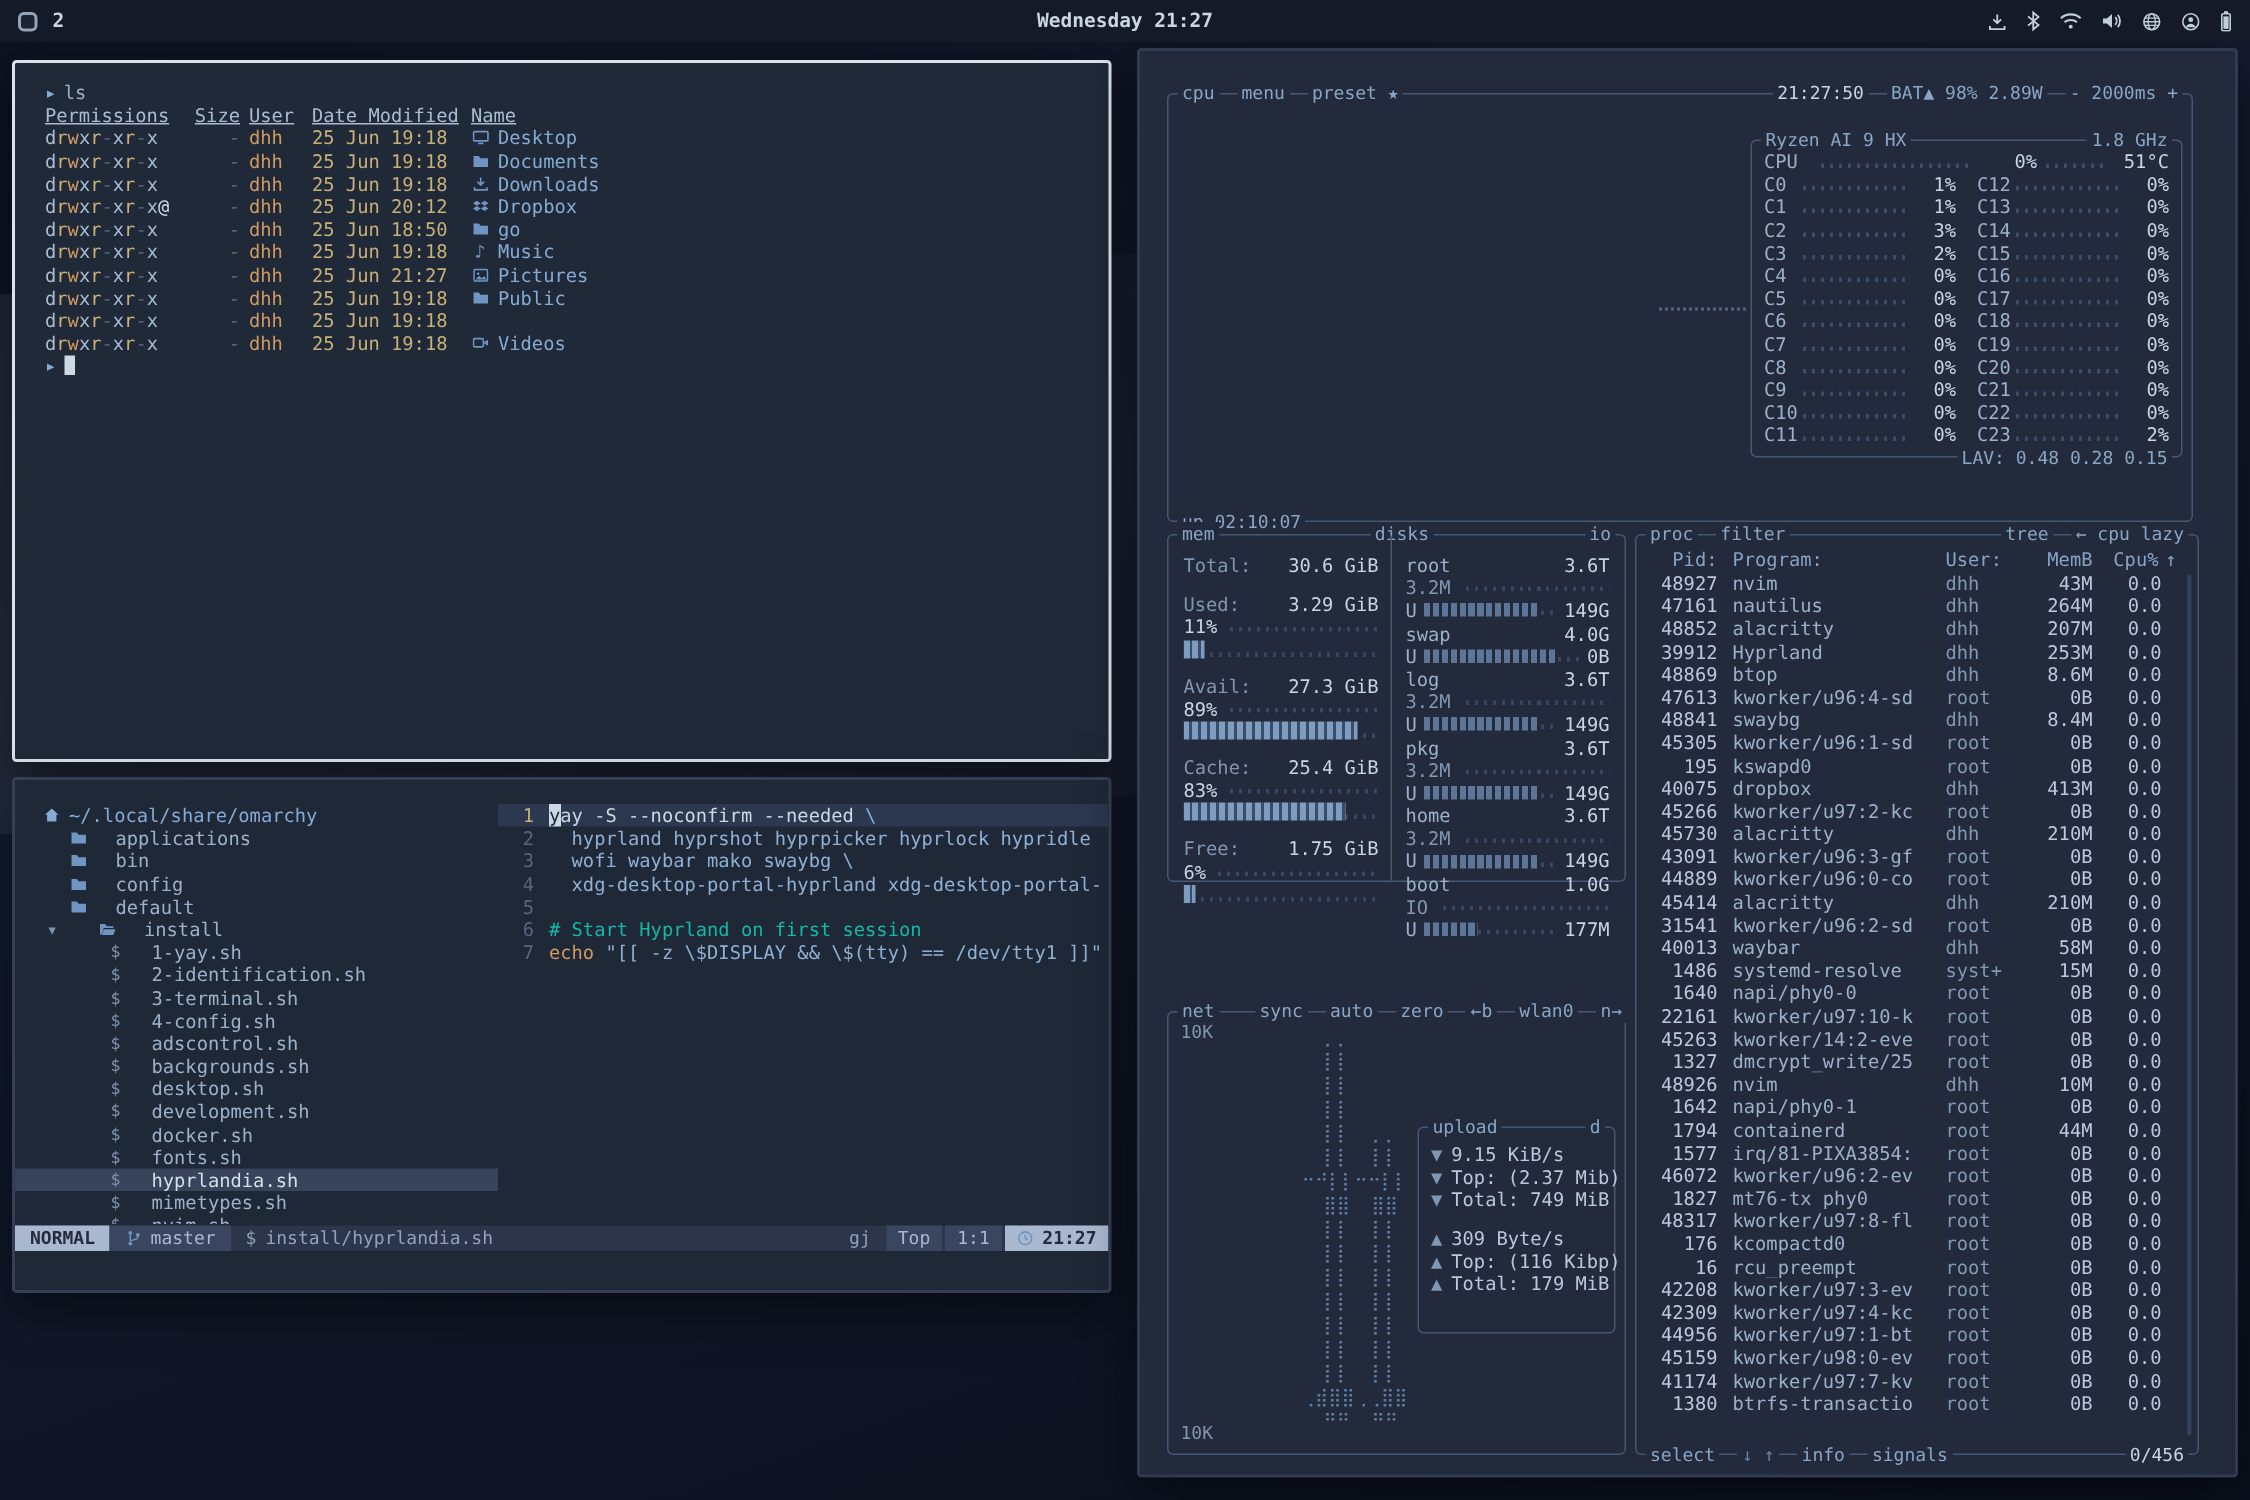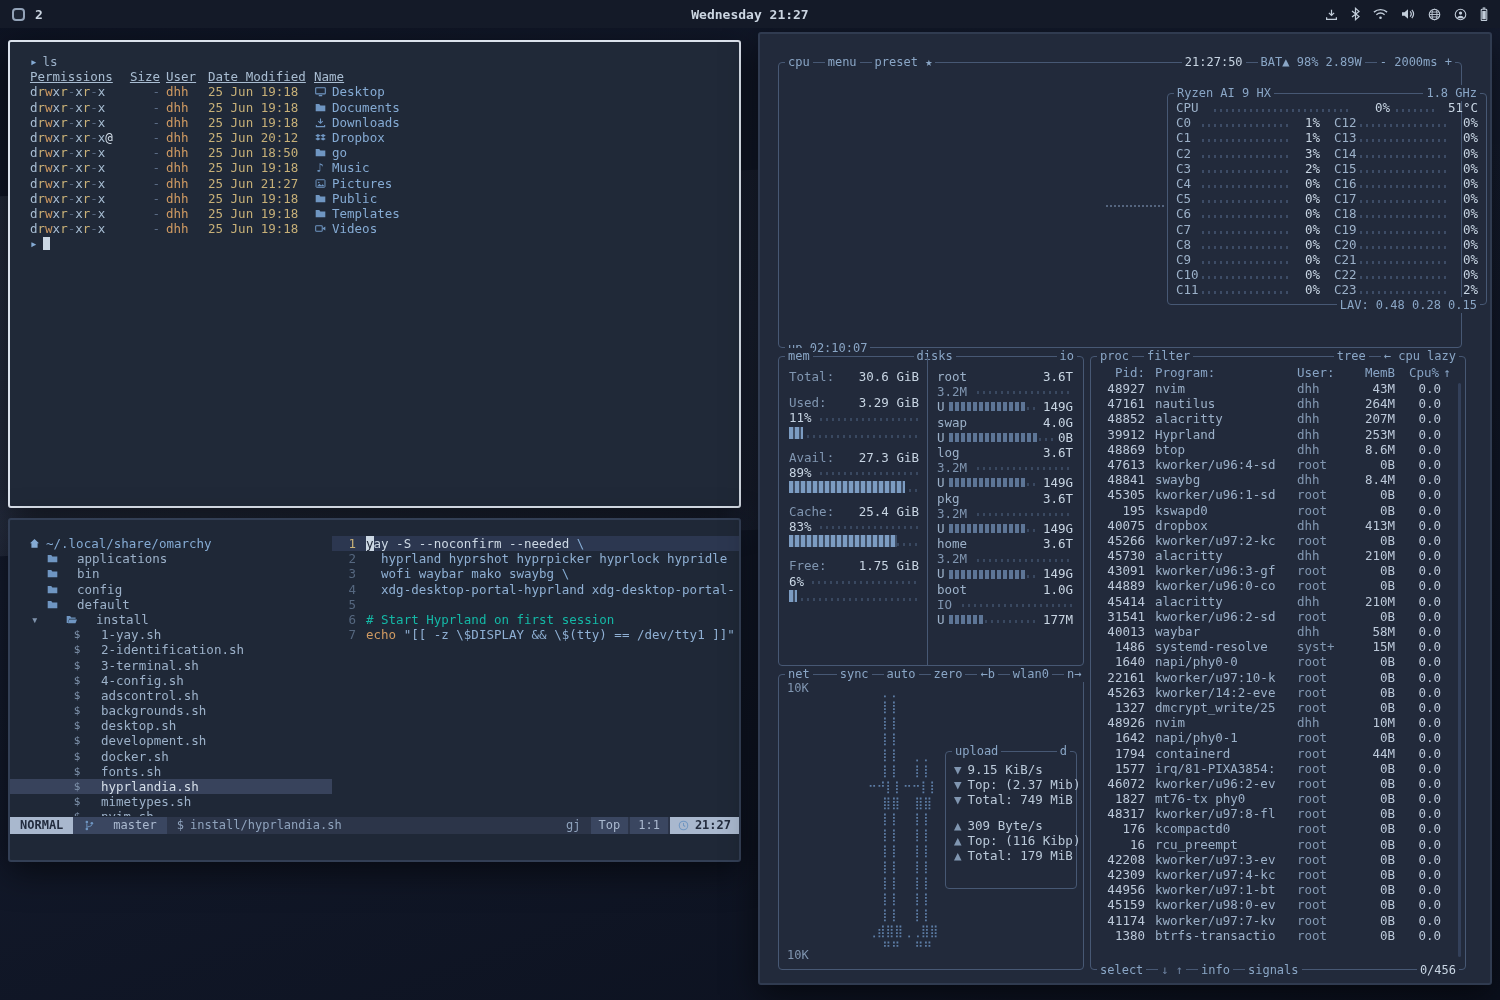--- a/index.html
+++ b/index.html
@@ -69,47 +69,47 @@
   .ecode .code{color:#ccd8e4}
   .ecode .pkg{color:#8fb0d4}
   .ecode .op{color:#86aed6}
   .ecode .cmt{color:#14b8a6;}
   .ecode .kw{color:var(--orange)}
   .ecode .str{color:#8fb0d4}
   .ecode .cursor{background:#ccd8e4;color:#202838}
   .statusline{position:absolute;left:0;right:0;bottom:26px;height:17px;background:#2c3549;display:flex;align-items:stretch;font-size:12px;line-height:17px;white-space:nowrap}
   .statusline .flex{flex:1}
   .sl-mode{background:#a9b8ce;color:#232c3e;font-weight:bold;padding:0 10px}
-  .sl-branch{background:#3a4660;color:#aab9cf;padding:0 10px;display:flex;align-items:center;gap:18px}
+  .sl-branch{background:#3a4660;color:#aab9cf;padding:0 10px;display:flex;align-items:center;gap:5px}
   .sl-file{color:#8fa3bd;padding:0 10px;display:flex;align-items:center;gap:6px}
   .sl-dim{color:#8fa3bd;padding:0 8px}
   .sl-seg{background:#3a4660;color:#aab9cf;padding:0 8px;margin-left:2px}
   .sl-time{background:#a9b8ce;color:#232c3e;font-weight:bold;padding:0 8px;display:flex;align-items:center;gap:5px;margin-left:2px}
 
   
   .box{position:absolute;border:1px solid var(--border);border-radius:4px}
   .box-top,.box-bottom{position:absolute;left:6px;right:6px;display:flex;align-items:center;gap:12px;font-size:12px;line-height:16px;white-space:nowrap;color:var(--label)}
   .box-top{top:-9px}
   .box-bottom{bottom:-9px}
   .box-top>span,.box-bottom>span{background:var(--panel);padding:0 3px}
   .box-top>.flex,.box-bottom>.flex{flex:1;background:none;padding:0}
   .bright{color:var(--bright)}
   .cpubox{left:18px;top:28px;width:684px;height:286px}
   .dashes{position:absolute;left:327px;top:136px;width:58px;height:8px;border-bottom:2px dotted #55657f}
-  .cores{left:388px;top:30px;width:320px;height:212px;padding:6px 8px 0}
+  .cores{left:388px;top:30px;width:288px;height:212px;padding:6px 8px 0}
   .cpu-row{display:flex;align-items:center;height:15.2px}
   .cr-name{color:#9cb1c9;width:32px}
   .cr-val{color:var(--bright);width:36px;text-align:right}
   .meter{height:9px;background:repeating-linear-gradient(90deg,#3d4c66 0 2px,transparent 2px 6px) left bottom/100% 3px no-repeat}
   .meter.flexm{flex:1;margin:0 6px}
   .w40{width:40px;flex:none;margin:0 6px}
   .core-row{display:grid;grid-template-columns:26px 1fr 32px 14px 26px 1fr 32px;height:15.2px;align-items:center}
   .cname{color:#9cb1c9}
   .cval{color:var(--bright);text-align:right}
-  .membox{left:18px;top:322px;width:306px;height:310px}
+  .membox{left:18px;top:322px;width:306px;height:232px}
   .vdiv{position:absolute;left:148px;top:0;bottom:0;border-left:1px solid var(--border)}
   .mem-col{position:absolute;left:10px;top:12px;width:130px}
   .mstat{margin-bottom:11px}
   .mrow{display:flex;height:15.2px}
   .mlabel{color:#8096b1}
   .mvalue{margin-left:auto;color:var(--bright)}
   .mpct-row{display:flex;height:15.2px;align-items:center}
   .mpct{color:var(--bright)}
   .mdots{flex:1;margin-left:8px;height:9px;background:repeating-linear-gradient(90deg,#394860 0 2px,transparent 2px 6px) left 70%/100% 3px no-repeat}
   .mbar{position:relative;height:12px;margin:1px 0 2px}
@@ -338,28 +338,20 @@
             </svg>
           </span>
           <span>Public</span>
         </span>
       </div>
       <div class="ls-row">
         <span class="col-perm"><span class="pc-d">d</span><span class="pc-r">r</span><span class="pc-w">w</span><span class="pc-x">x</span><span class="pc-r">r</span><span class="pc-dim">-</span><span class="pc-x">x</span><span class="pc-r">r</span><span class="pc-dim">-</span><span class="pc-x">x</span></span>
         <span class="col-size">-</span>
         <span class="col-user">dhh</span>
         <span class="col-date">25 Jun 19:18</span>
-        <span class="col-name">
-          <span class="icn folder">
-            <svg width="11" height="11" viewBox="0 0 16 16">
-              <path fill="currentColor" d="M1 3h5.2l1.6 2H15v8.5H1z"></path>
-            </svg>
-          </span>
-          <span>Templates</span>
-        </span>
       </div>
       <div class="ls-row">
         <span class="col-perm"><span class="pc-d">d</span><span class="pc-r">r</span><span class="pc-w">w</span><span class="pc-x">x</span><span class="pc-r">r</span><span class="pc-dim">-</span><span class="pc-x">x</span><span class="pc-r">r</span><span class="pc-dim">-</span><span class="pc-x">x</span></span>
         <span class="col-size">-</span>
         <span class="col-user">dhh</span>
         <span class="col-date">25 Jun 19:18</span>
         <span class="col-name">
           <span class="icn video">
             <svg width="11" height="11" viewBox="0 0 16 16">
               <rect x="1" y="4" width="9.5" height="8" rx="1" fill="none" stroke="currentColor" stroke-width="1.5"></rect>

